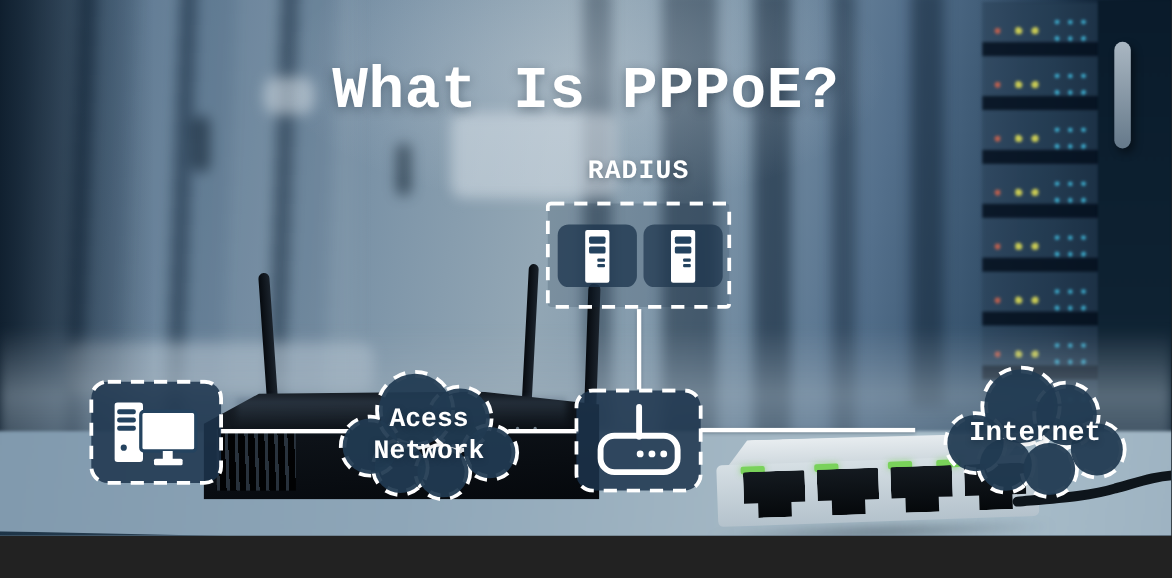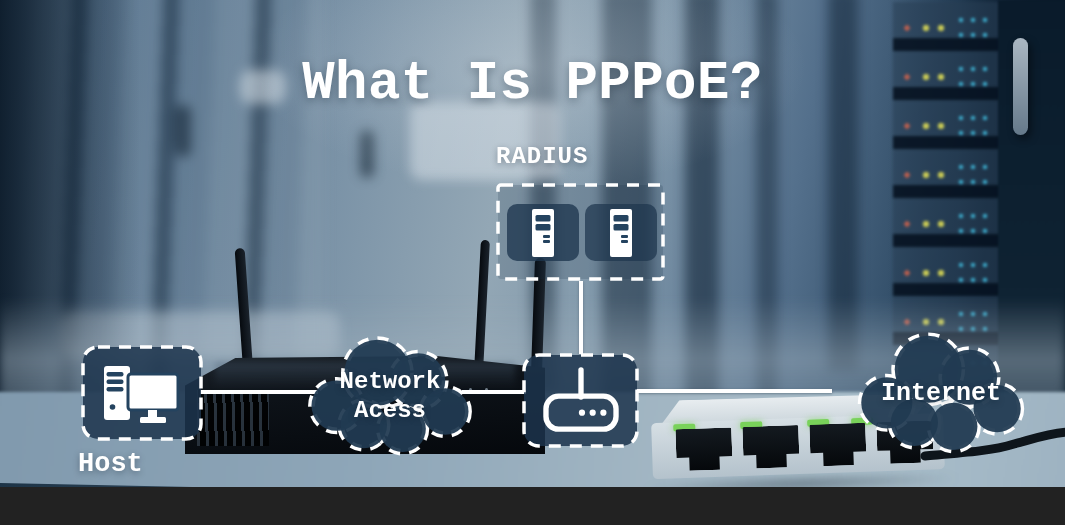--- a/index.html
+++ b/index.html
@@ -74,21 +74,21 @@
   .port{top:7px;width:56px;height:42px;border-radius:2px;
     background:linear-gradient(180deg,#141a20,#05080b);
     clip-path:polygon(0% 0%,100% 0%,100% 68%,77% 68%,77% 100%,23% 100%,23% 68%,0% 68%);}
   .led-green{top:2px;width:22px;height:7px;border-radius:2px;background:#79d25a;
     box-shadow:0 0 6px rgba(121,210,90,.7);}
   .cable-svg{left:0;top:0;width:1065px;height:525px;pointer-events:none;}
   
   .title{left:0;top:53px;width:100%;text-align:center;color:#fff;
     font-size:54px;font-weight:bold;letter-spacing:.5px;
     text-shadow:0 3px 10px rgba(8,22,36,.35);}
-  .lbl{color:#fff;font-weight:bold;text-shadow:0 2px 6px rgba(8,22,36,.35);}
+  .lbl{color:#fff;font-weight:bold;text-shadow:0 2px 6px rgba(8,22,36,.35);text-align:center;}
   .radius-label{left:496px;top:143px;width:169px;font-size:24px;letter-spacing:1px;}
   .host-label{left:78px;top:449px;width:128px;font-size:27px;}
   .pppoe-label{left:459px;top:451px;width:240px;font-size:27px;}
   .node{position:absolute;}
   .node svg.frame{position:absolute;left:0;top:0;}
   .conn{position:absolute;background:#fff;box-shadow:0 1px 3px rgba(10,25,40,.3);}
   .cloud-wrap{position:absolute;width:170px;height:128px;}
   .cloud-text{position:absolute;left:0;width:170px;color:#fff;font-weight:bold;text-align:center;
     text-shadow:0 2px 6px rgba(8,22,36,.35);}
 </style>
@@ -194,21 +194,20 @@
       <rect x="0" y="4" width="26" height="54" rx="3" fill="#fff"></rect>
       <rect x="2.5" y="10" width="17" height="4.5" rx="2" fill="#24435f"></rect>
       <rect x="2.5" y="17.5" width="17" height="4.5" rx="2" fill="#24435f"></rect>
       <rect x="2.5" y="25" width="17" height="4.5" rx="2" fill="#24435f"></rect>
       <circle cx="8.5" cy="45" r="2.8" fill="#24435f"></circle>
       <rect x="24" y="12" width="50" height="36" rx="3" fill="#fff" stroke="#24435f" stroke-width="3"></rect>
       <rect x="44" y="48" width="9" height="8" fill="#fff"></rect>
       <rect x="36" y="55" width="26" height="6" rx="1.5" fill="#fff"></rect>
     </svg>
   </div>
-  <div class="abs lbl host-label">Host</div>
 
   <div class="cloud-wrap" style="left:305px;top:330px">
     <svg width="170" height="126" viewBox="0 0 170 130">
       <g fill="none" stroke="#fff" stroke-width="7" stroke-dasharray="11 9">
         <circle cx="72" cy="44" r="34"></circle>
           <circle cx="114" cy="52" r="28"></circle>
         <circle cx="30" cy="78" r="26"></circle>
           <circle cx="142" cy="84" r="24"></circle>
         <circle cx="58" cy="98" r="24"></circle>
           <circle cx="98" cy="102" r="24"></circle>
@@ -216,22 +215,22 @@
       <g fill="rgba(33,58,82,.94)">
         <circle cx="72" cy="44" r="34"></circle>
           <circle cx="114" cy="52" r="28"></circle>
         <circle cx="30" cy="78" r="26"></circle>
           <circle cx="142" cy="84" r="24"></circle>
         <circle cx="58" cy="98" r="24"></circle>
           <circle cx="98" cy="102" r="24"></circle>
       </g>
     </svg>
     <div class="cloud-text" style="top:37px;font-size:24px;line-height:29px">
+      <div>Acess</div>
       <div>Network</div>
-      <div>Acess</div>
     </div>
   </div>
 
   <div class="node" style="left:522px;top:353px;width:117px;height:95px">
     <svg class="frame" width="117" height="95" viewBox="0 0 117 95">
       <rect x="2" y="2" width="113" height="91" rx="15" fill="rgba(28,52,76,.85)" stroke="#fff" stroke-width="3.5" stroke-dasharray="12 9"></rect>
     </svg>
     <svg class="abs" style="left:15px;top:11px" width="88" height="72" viewBox="0 0 88 74">
       <line x1="44" y1="6" x2="44" y2="34" stroke="#fff" stroke-width="5.5" stroke-linecap="round"></line>
       <rect x="8" y="33" width="72" height="34" rx="13" fill="none" stroke="#fff" stroke-width="5.5"></rect>

